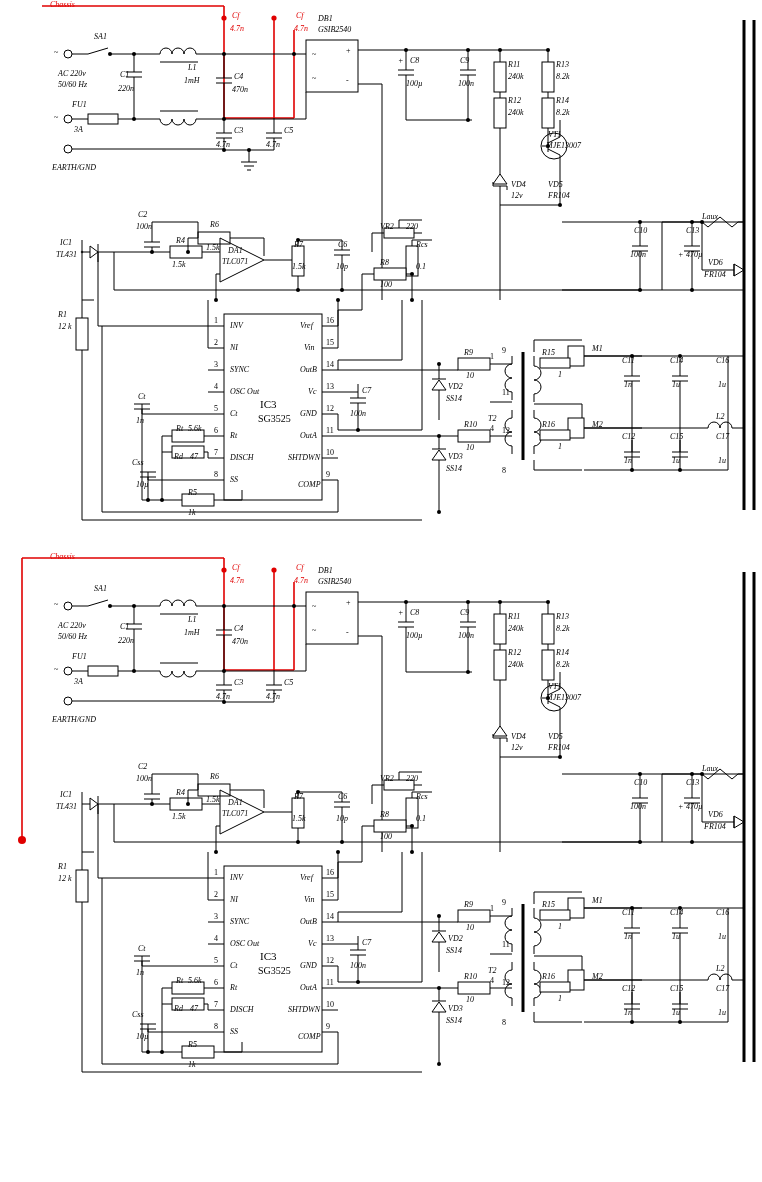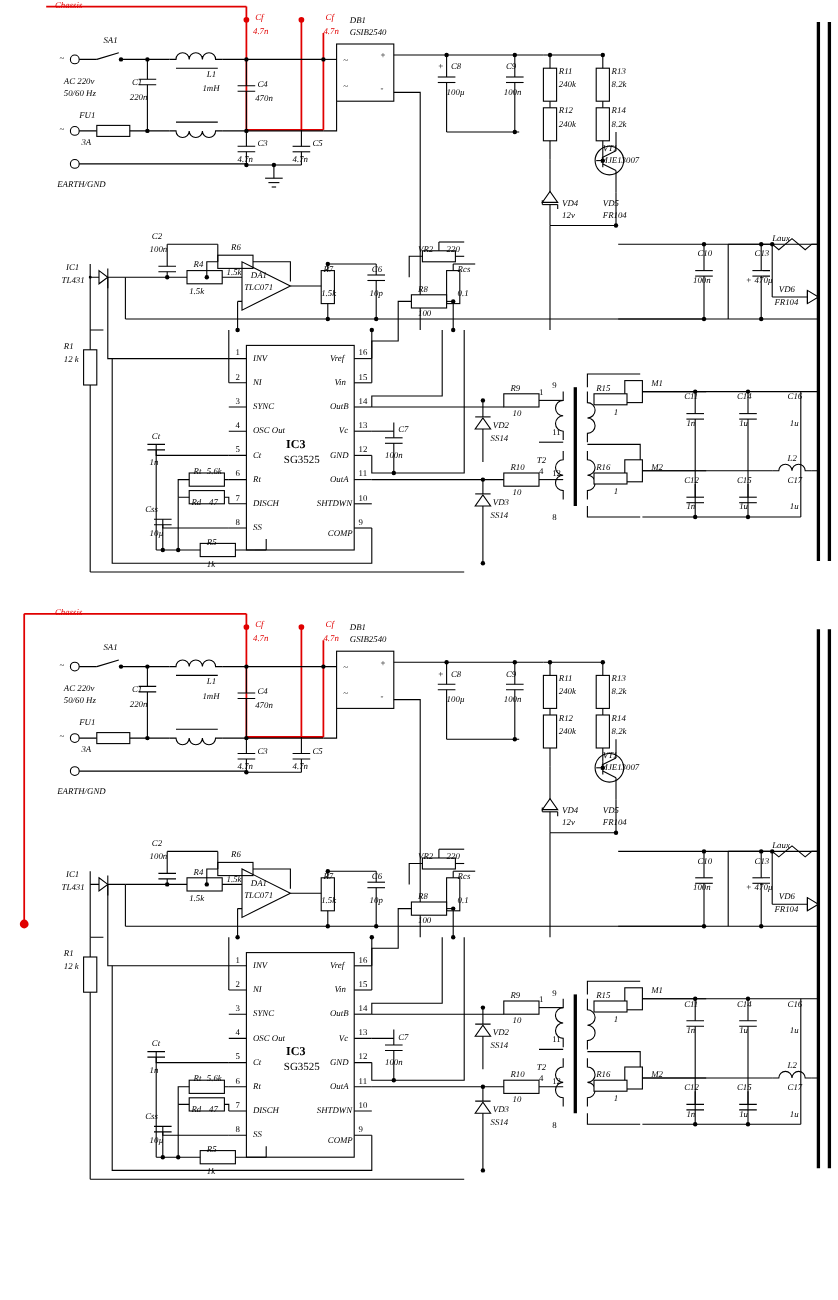--- a/index.html
+++ b/index.html
@@ -1,21 +1,21 @@
 <!DOCTYPE html>
 <html><head>
 <meta charset="utf-8">
 <style>
   html,body{margin:0;padding:0;background:#fff;}
   body{width:762px;height:1182px;font-family:"Liberation Serif",serif;color:#000;}
   #sheet{position:relative;width:762px;height:1182px;overflow:hidden;}
   .unit{position:absolute;left:2px;width:762px;height:540px;}
   .lbl{position:absolute;font-size:8px;line-height:9px;white-space:nowrap;}
   .lbl.i{font-style:italic;}
-  .lbl.b{font-weight:bold;}
+  .lbl.b{font-weight:normal;}
   .lbl.red{color:#e00000;}
   svg{position:absolute;left:0;top:0;}
   .w{stroke:#000;stroke-width:1;fill:none;}
   .wr{stroke:#e00000;stroke-width:1.6;fill:none;}
   .thick{stroke:#000;stroke-width:3;fill:none;}
   .bx{stroke:#000;stroke-width:1;fill:#fff;}
   .dot{fill:#000;}
   .dotr{fill:#e00000;}
 </style>
 </head>

